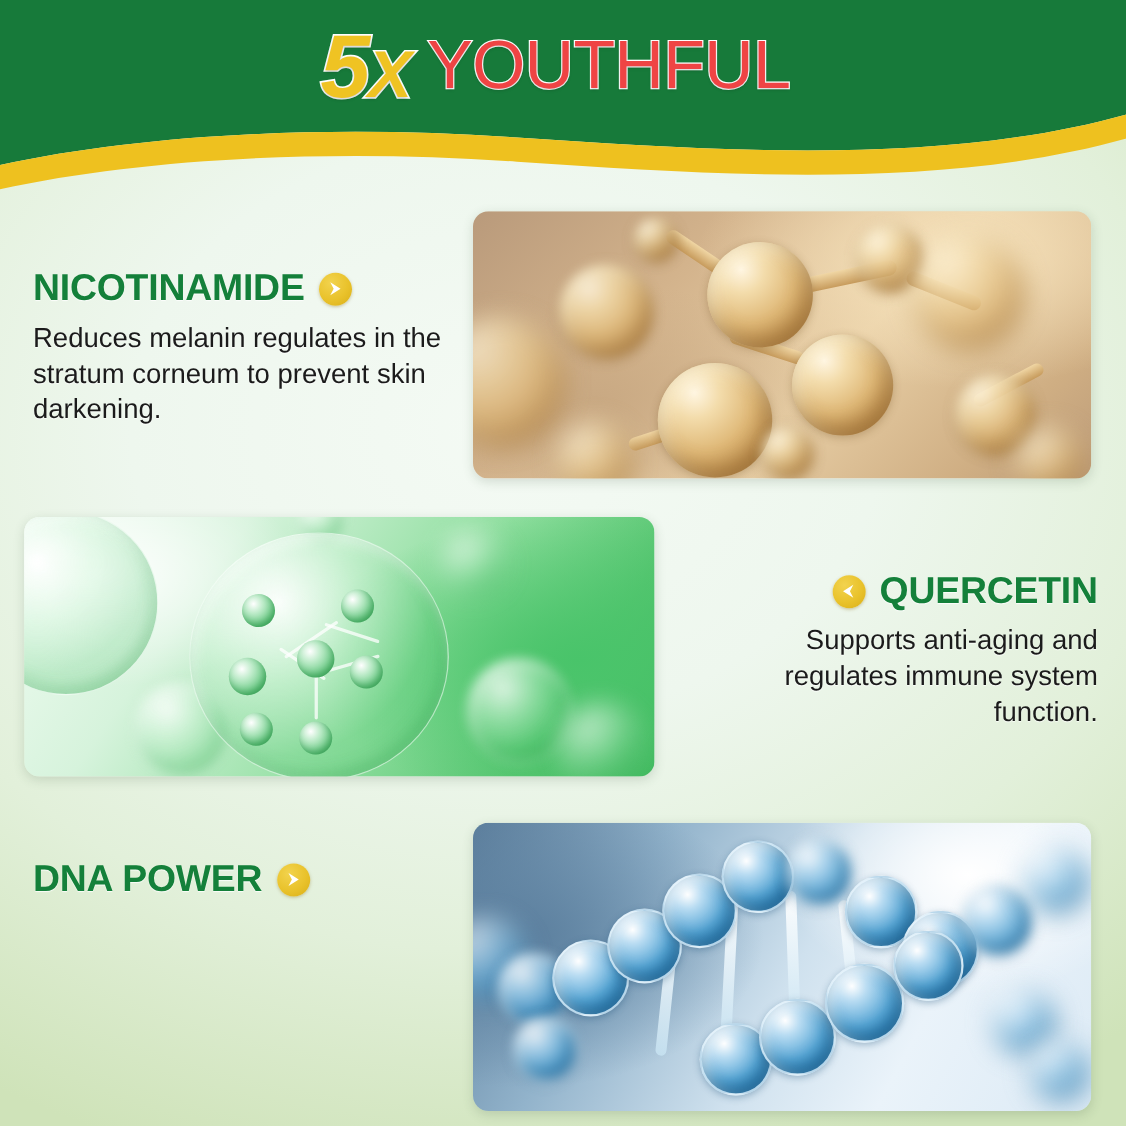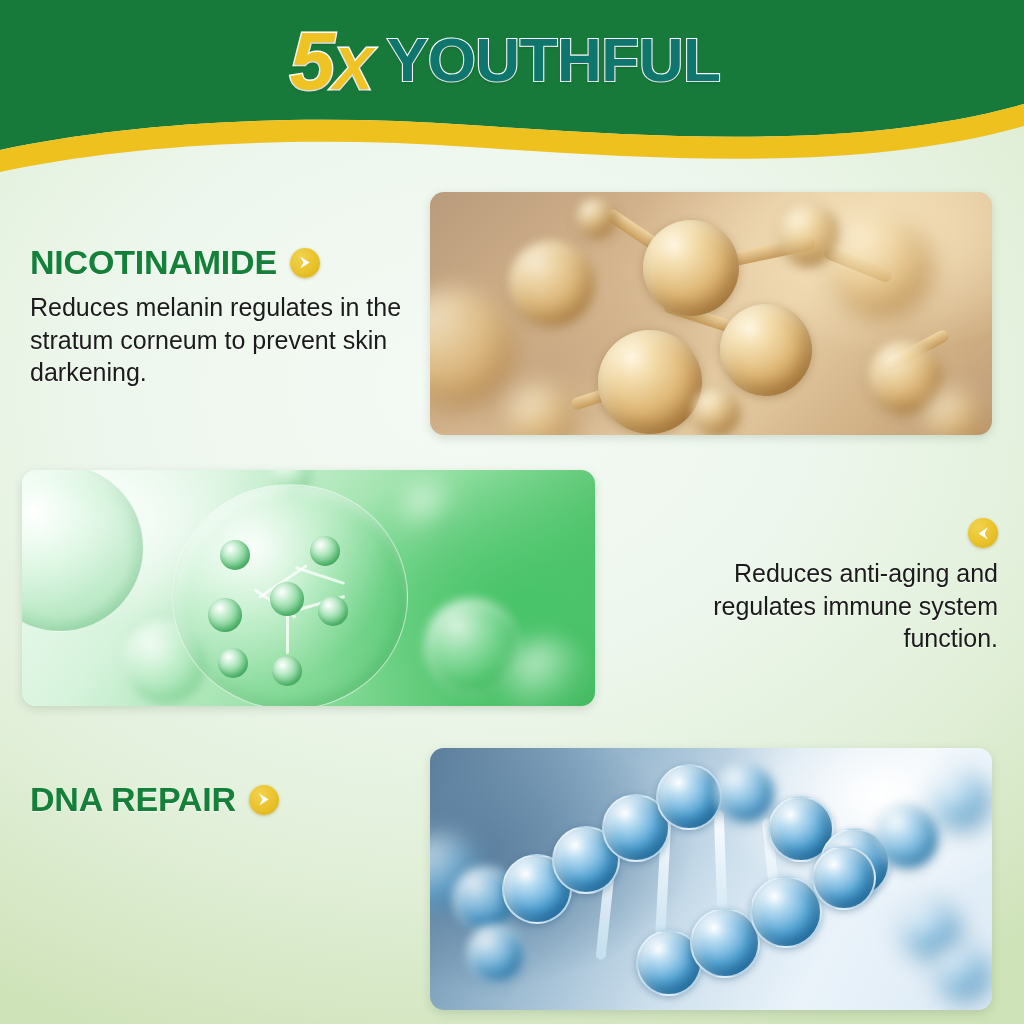--- a/index.html
+++ b/index.html
@@ -22,21 +22,21 @@
   }
   .t-5x {
     font-size:81px; font-weight:700; font-style:italic; color:#efc323;
     letter-spacing:-2px; line-height:1;
     -webkit-text-stroke:3px #ffffff; paint-order:stroke fill;
     text-shadow:0 2px 3px rgba(0,0,0,.18);
     margin-right:16px; position:relative; top:2px;
   }
   .t-5x .xs { font-size:60px; }
   .t-youthful {
-    font-size:62px; font-weight:700; color:#0f766e; letter-spacing:-0.5px;
+    font-size:62px; font-weight:400; color:#ef4444; letter-spacing:-0.5px;
     -webkit-text-stroke:2.2px #ffffff; paint-order:stroke fill;
     text-shadow:0 2px 3px rgba(0,0,0,.15);
     margin-right:14px;
   }
   .t-lifting {
     font-size:62px; font-weight:700; color:#ffffff; letter-spacing:-0.5px;
     text-shadow:0 2px 3px rgba(0,0,0,.15);
   }
 
   
@@ -236,27 +236,28 @@
     <div class="ing-desc">Reduces melanin regulates in the stratum corneum to prevent skin darkening.</div>
   </div>
 
   <div class="ing" id="txt-quercetin">
     <div class="ing-head">
       <span class="arrow-badge">
         <svg width="17" height="17" viewBox="0 0 20 20" aria-hidden="true">
           <path d="M15 3 L4 10 L15 17 L11.4 10 Z" fill="#ffffff"></path>
         </svg>
       </span>
+      <span class="ing-title">QUERCETIN</span>
     </div>
-    <div class="ing-desc">Reduces anti-aging and regulates immune system function.</div>
+    <div class="ing-desc">Supports anti-aging and regulates immune system function.</div>
   </div>
 
   <div class="ing" id="txt-dna">
     <div class="ing-head">
-      <span class="ing-title">DNA REPAIR</span>
+      <span class="ing-title">DNA POWER</span>
       <span class="arrow-badge">
         <svg width="17" height="17" viewBox="0 0 20 20" aria-hidden="true">
           <path d="M5 3 L16 10 L5 17 L8.6 10 Z" fill="#ffffff"></path>
         </svg>
       </span>
     </div>
   </div>
 
 </div>
 

